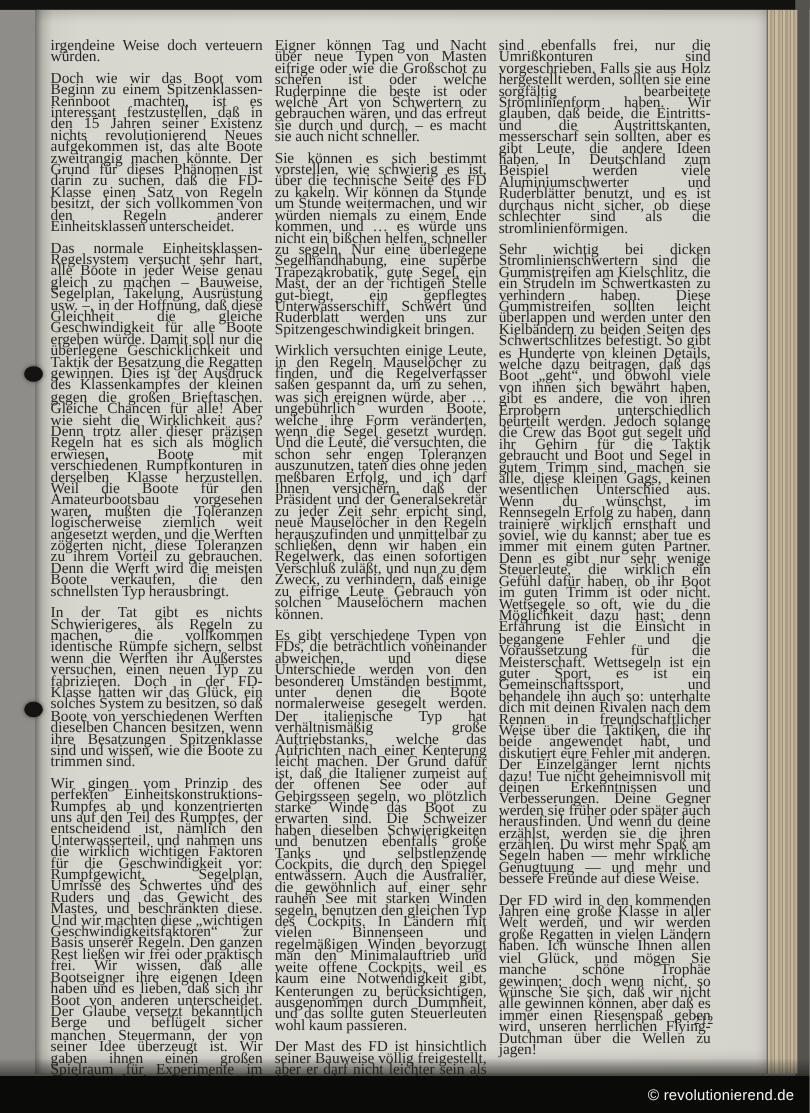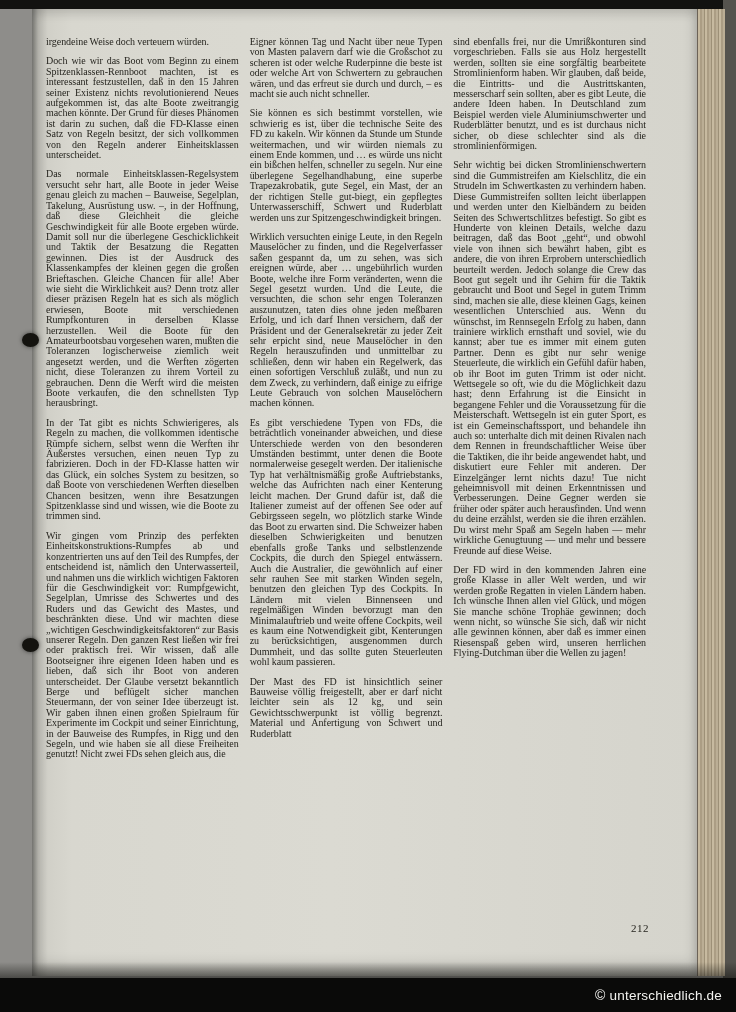--- a/index.html
+++ b/index.html
@@ -21,21 +21,21 @@
     background:linear-gradient(90deg,#8a8a85 0,#b9b8b1 6px,#d1d0c8 16px,#d8d7cf 40px,#dbdad2 45%,#d5d4cc 100%);
     box-shadow:inset 0 -10px 14px rgba(0,0,0,.22), inset 0 6px 8px rgba(0,0,0,.12);
   }
   .columns{
     position:absolute;left:14px;top:28px;width:600px;
     display:flex;gap:11px;
   }
   .col{flex:1 1 0;min-width:0;}
   .col p{
     margin:0 0 9px 0;
-    font-size:10px;line-height:10.4px;
+    font-size:14px;line-height:10.4px;
     text-align:justify;color:#26251f;
     letter-spacing:-0.05px;
     word-spacing:-0.2px;
   }
   .page-number{
     position:absolute;right:48px;bottom:42px;
     font-size:11px;color:#26251f;letter-spacing:.5px;
   }
   .hole{position:absolute;left:22px;width:17px;height:14px;background:#14130f;border-radius:50%;box-shadow:0 0 4px rgba(0,0,0,.55);}
   .hole1{top:333px;}
@@ -69,21 +69,21 @@
   <div class="page">
     <div class="columns" id="columns">
         <div class="col">
           <p>irgendeine Weise doch verteuern würden.</p>
           <p>Doch wie wir das Boot vom Beginn zu einem Spitzenklassen-Rennboot machten, ist es interessant festzustellen, daß in den 15 Jahren seiner Existenz nichts revolutionierend Neues aufgekommen ist, das alte Boote zweitrangig machen könnte. Der Grund für dieses Phänomen ist darin zu suchen, daß die FD-Klasse einen Satz von Regeln besitzt, der sich vollkommen von den Regeln anderer Einheitsklassen unterscheidet.</p>
           <p>Das normale Einheitsklassen-Regelsystem versucht sehr hart, alle Boote in jeder Weise genau gleich zu machen – Bauweise, Segelplan, Takelung, Ausrüstung usw. –, in der Hoffnung, daß diese Gleichheit die gleiche Geschwindigkeit für alle Boote ergeben würde. Damit soll nur die überlegene Geschicklichkeit und Taktik der Besatzung die Regatten gewinnen. Dies ist der Ausdruck des Klassenkampfes der kleinen gegen die großen Brieftaschen. Gleiche Chancen für alle! Aber wie sieht die Wirklichkeit aus? Denn trotz aller dieser präzisen Regeln hat es sich als möglich erwiesen, Boote mit verschiedenen Rumpfkonturen in derselben Klasse herzustellen. Weil die Boote für den Amateurbootsbau vorgesehen waren, mußten die Toleranzen logischerweise ziemlich weit angesetzt werden, und die Werften zögerten nicht, diese Toleranzen zu ihrem Vorteil zu gebrauchen. Denn die Werft wird die meisten Boote verkaufen, die den schnellsten Typ herausbringt.</p>
           <p>In der Tat gibt es nichts Schwierigeres, als Regeln zu machen, die vollkommen identische Rümpfe sichern, selbst wenn die Werften ihr Äußerstes versuchen, einen neuen Typ zu fabrizieren. Doch in der FD-Klasse hatten wir das Glück, ein solches System zu besitzen, so daß Boote von verschiedenen Werften dieselben Chancen besitzen, wenn ihre Besatzungen Spitzenklasse sind und wissen, wie die Boote zu trimmen sind.</p>
           <p>Wir gingen vom Prinzip des perfekten Einheitskonstruktions-Rumpfes ab und konzentrierten uns auf den Teil des Rumpfes, der entscheidend ist, nämlich den Unterwasserteil, und nahmen uns die wirklich wichtigen Faktoren für die Geschwindigkeit vor: Rumpfgewicht, Segelplan, Umrisse des Schwertes und des Ruders und das Gewicht des Mastes, und beschränkten diese. Und wir machten diese „wichtigen Geschwindigkeitsfaktoren“ zur Basis unserer Regeln. Den ganzen Rest ließen wir frei oder praktisch frei. Wir wissen, daß alle Bootseigner ihre eigenen Ideen haben und es lieben, daß sich ihr Boot von anderen unterscheidet. Der Glaube versetzt bekanntlich Berge und beflügelt sicher manchen Steuermann, der von seiner Idee überzeugt ist. Wir gaben ihnen einen großen Spielraum für Experimente im Cockpit und seiner Einrichtung, in der Bauweise des Rumpfes, in Rigg und den Segeln, und wie haben sie all diese Freiheiten genutzt! Nicht zwei FDs sehen gleich aus, die</p>
         </div>
         <div class="col">
-          <p>Eigner können Tag und Nacht über neue Typen von Masten palavern darf wie die Großschot zu scheren ist oder welche Ruderpinne die beste ist oder welche Art von Schwertern zu gebrauchen wären, und das erfreut sie durch und durch, – es macht sie auch nicht schneller.</p>
+          <p>Eigner können Tag und Nacht über neue Typen von Masten eifrige oder wie die Großschot zu scheren ist oder welche Ruderpinne die beste ist oder welche Art von Schwertern zu gebrauchen wären, und das erfreut sie durch und durch, – es macht sie auch nicht schneller.</p>
           <p>Sie können es sich bestimmt vorstellen, wie schwierig es ist, über die technische Seite des FD zu kakeln. Wir können da Stunde um Stunde weitermachen, und wir würden niemals zu einem Ende kommen, und … es würde uns nicht ein bißchen helfen, schneller zu segeln. Nur eine überlegene Segelhandhabung, eine superbe Trapezakrobatik, gute Segel, ein Mast, der an der richtigen Stelle gut-biegt, ein gepflegtes Unterwasserschiff, Schwert und Ruderblatt werden uns zur Spitzengeschwindigkeit bringen.</p>
           <p>Wirklich versuchten einige Leute, in den Regeln Mauselöcher zu finden, und die Regelverfasser saßen gespannt da, um zu sehen, was sich ereignen würde, aber … ungebührlich wurden Boote, welche ihre Form veränderten, wenn die Segel gesetzt wurden. Und die Leute, die versuchten, die schon sehr engen Toleranzen auszunutzen, taten dies ohne jeden meßbaren Erfolg, und ich darf Ihnen versichern, daß der Präsident und der Generalsekretär zu jeder Zeit sehr erpicht sind, neue Mauselöcher in den Regeln herauszufinden und unmittelbar zu schließen, denn wir haben ein Regelwerk, das einen sofortigen Verschluß zuläßt, und nun zu dem Zweck, zu verhindern, daß einige zu eifrige Leute Gebrauch von solchen Mauselöchern machen können.</p>
           <p>Es gibt verschiedene Typen von FDs, die beträchtlich voneinander abweichen, und diese Unterschiede werden von den besonderen Umständen bestimmt, unter denen die Boote normalerweise gesegelt werden. Der italienische Typ hat verhältnismäßig große Auftriebstanks, welche das Aufrichten nach einer Kenterung leicht machen. Der Grund dafür ist, daß die Italiener zumeist auf der offenen See oder auf Gebirgsseen segeln, wo plötzlich starke Winde das Boot zu erwarten sind. Die Schweizer haben dieselben Schwierigkeiten und benutzen ebenfalls große Tanks und selbstlenzende Cockpits, die durch den Spiegel entwässern. Auch die Australier, die gewöhnlich auf einer sehr rauhen See mit starken Winden segeln, benutzen den gleichen Typ des Cockpits. In Ländern mit vielen Binnenseen und regelmäßigen Winden bevorzugt man den Minimalauftrieb und weite offene Cockpits, weil es kaum eine Notwendigkeit gibt, Kenterungen zu berücksichtigen, ausgenommen durch Dummheit, und das sollte guten Steuerleuten wohl kaum passieren.</p>
           <p>Der Mast des FD ist hinsichtlich seiner Bauweise völlig freigestellt, aber er darf nicht leichter sein als 12 kg, und sein Gewichtsschwerpunkt ist völlig begrenzt. Material und Anfertigung von Schwert und Ruderblatt</p>
         </div>
         <div class="col">
           <p>sind ebenfalls frei, nur die Umrißkonturen sind vorgeschrieben. Falls sie aus Holz hergestellt werden, sollten sie eine sorgfältig bearbeitete Stromlinienform haben. Wir glauben, daß beide, die Eintritts- und die Austrittskanten, messerscharf sein sollten, aber es gibt Leute, die andere Ideen haben. In Deutschland zum Beispiel werden viele Aluminiumschwerter und Ruderblätter benutzt, und es ist durchaus nicht sicher, ob diese schlechter sind als die stromlinienförmigen.</p>
           <p>Sehr wichtig bei dicken Stromlinienschwertern sind die Gummistreifen am Kielschlitz, die ein Strudeln im Schwertkasten zu verhindern haben. Diese Gummistreifen sollten leicht überlappen und werden unter den Kielbändern zu beiden Seiten des Schwertschlitzes befestigt. So gibt es Hunderte von kleinen Details, welche dazu beitragen, daß das Boot „geht“, und obwohl viele von ihnen sich bewährt haben, gibt es andere, die von ihren Erprobern unterschiedlich beurteilt werden. Jedoch solange die Crew das Boot gut segelt und ihr Gehirn für die Taktik gebraucht und Boot und Segel in gutem Trimm sind, machen sie alle, diese kleinen Gags, keinen wesentlichen Unterschied aus. Wenn du wünschst, im Rennsegeln Erfolg zu haben, dann trainiere wirklich ernsthaft und soviel, wie du kannst; aber tue es immer mit einem guten Partner. Denn es gibt nur sehr wenige Steuerleute, die wirklich ein Gefühl dafür haben, ob ihr Boot im guten Trimm ist oder nicht. Wettsegele so oft, wie du die Möglichkeit dazu hast; denn Erfahrung ist die Einsicht in begangene Fehler und die Voraussetzung für die Meisterschaft. Wettsegeln ist ein guter Sport, es ist ein Gemeinschaftssport, und behandele ihn auch so: unterhalte dich mit deinen Rivalen nach dem Rennen in freundschaftlicher Weise über die Taktiken, die ihr beide angewendet habt, und diskutiert eure Fehler mit anderen. Der Einzelgänger lernt nichts dazu! Tue nicht geheimnisvoll mit deinen Erkenntnissen und Verbesserungen. Deine Gegner werden sie früher oder später auch herausfinden. Und wenn du deine erzählst, werden sie die ihren erzählen. Du wirst mehr Spaß am Segeln haben — mehr wirkliche Genugtuung — und mehr und bessere Freunde auf diese Weise.</p>
           <p>Der FD wird in den kommenden Jahren eine große Klasse in aller Welt werden, und wir werden große Regatten in vielen Ländern haben. Ich wünsche Ihnen allen viel Glück, und mögen Sie manche schöne Trophäe gewinnen; doch wenn nicht, so wünsche Sie sich, daß wir nicht alle gewinnen können, aber daß es immer einen Riesenspaß geben wird, unseren herrlichen Flying-Dutchman über die Wellen zu jagen!</p>
         </div>
@@ -92,17 +92,17 @@
   </div>
 
   <div class="hole hole1"></div>
   <div class="hole hole2"></div>
 
   <div class="bottom-shadow"></div>
 
   <div class="bottom-bar">
     <span class="watermark">
       <span class="copy-icon">©</span>
-      <span>unterschiedlich.de</span>
+      <span>revolutionierend.de</span>
     </span>
   </div>
 
 </div>
 
 </body></html>

